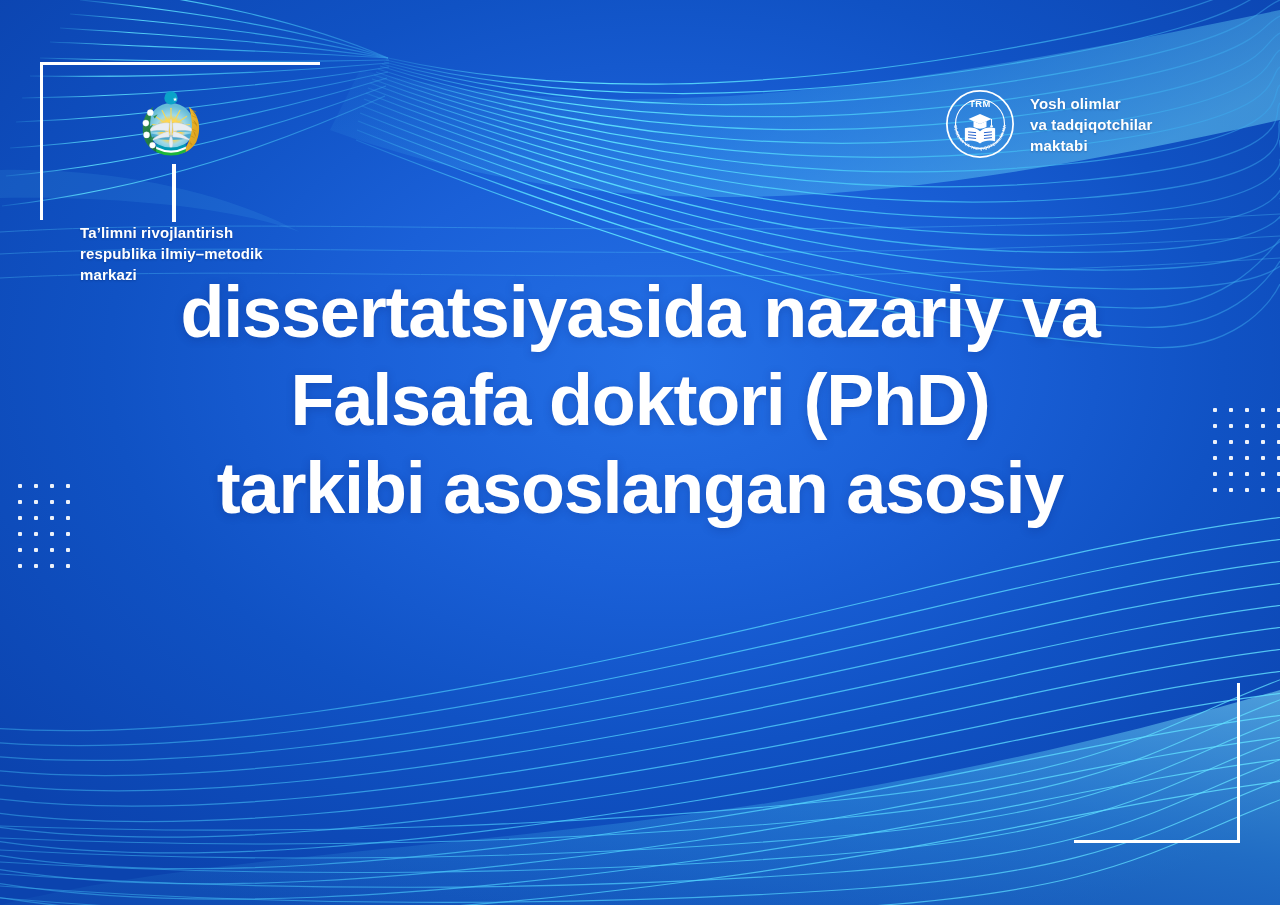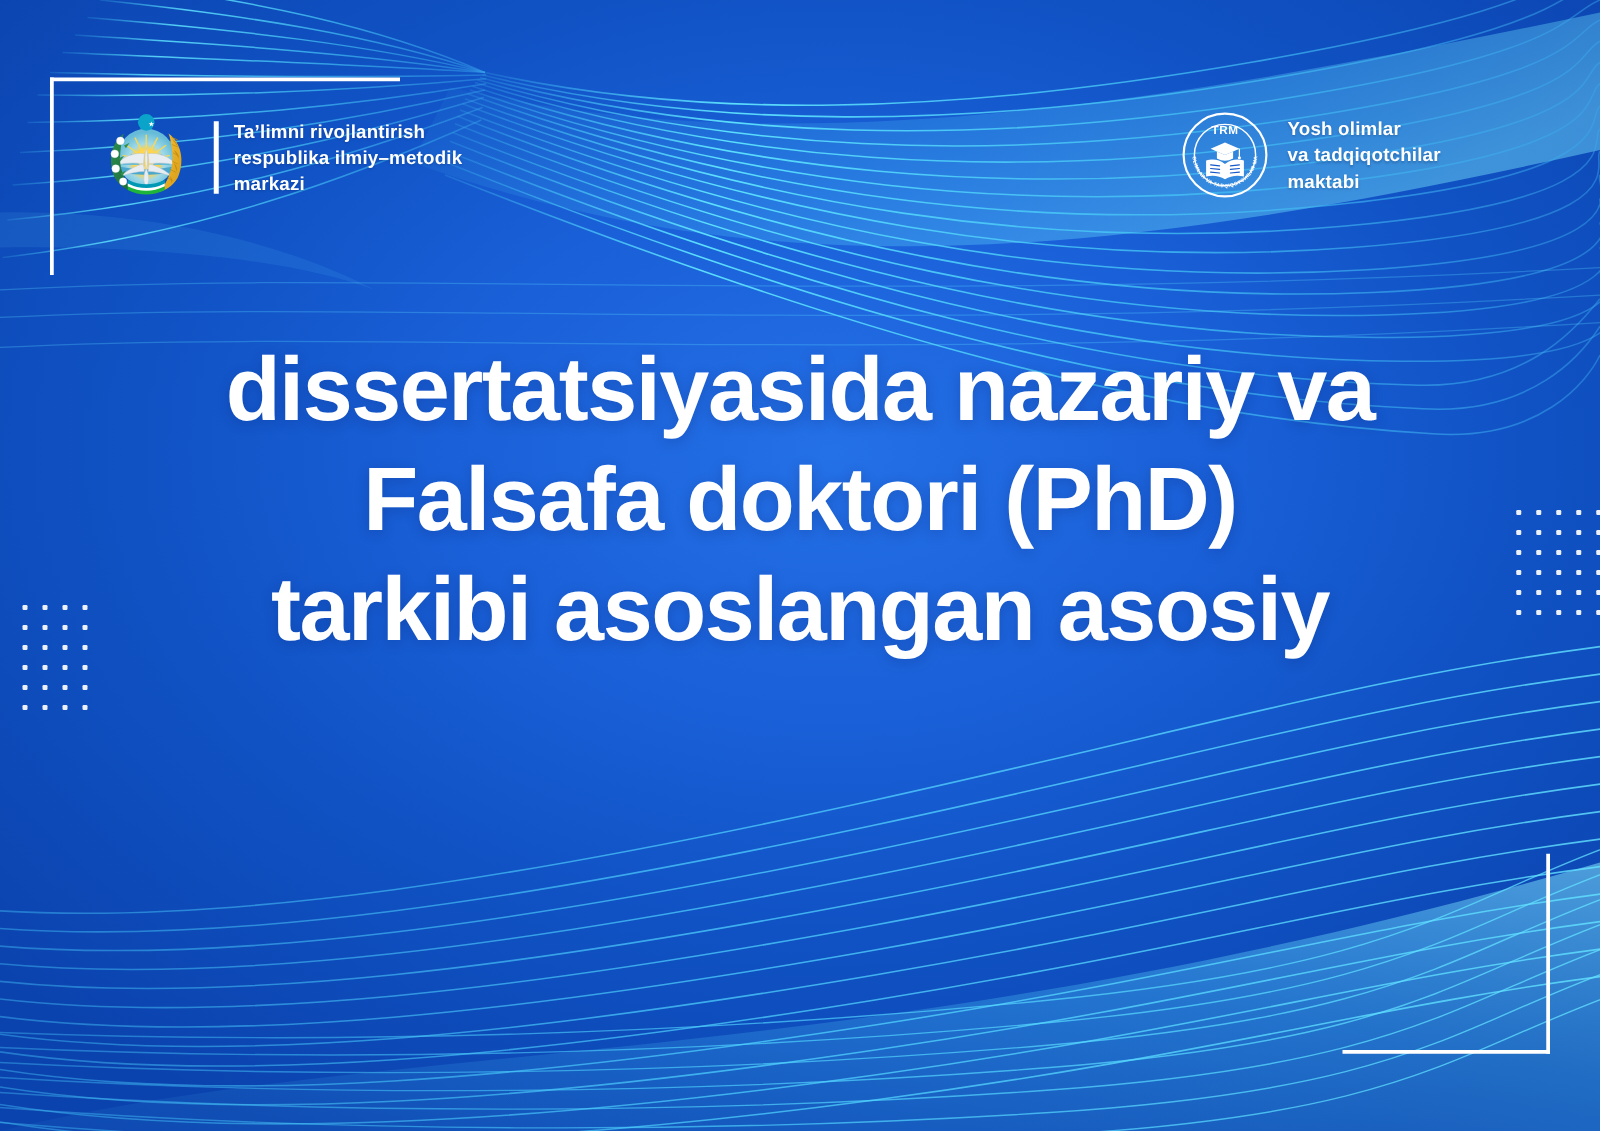--- a/index.html
+++ b/index.html
@@ -38,21 +38,21 @@
   .dots{ position:absolute; pointer-events:none; }
   .dots .dot{
     position:absolute; width:4px; height:4px;
     background:#ffffff; border-radius:1px;
   }
   .dots-left{ left:18px; top:484px; width:72px; height:96px; opacity:.92; }
   .dots-right{ left:1213px; top:408px; width:72px; height:96px; opacity:.92; }
 
   
   .hdr{ position:absolute; display:flex; align-items:center; }
-  .hdr-left{ left:80px; top:88px; }
+  .hdr-left{ left:80px; top:88px;flex-direction:column; }
   .hdr-right{ left:944px; top:88px; }
 
   .emblem-wrap{ width:74px; height:76px; flex:0 0 auto; }
   .badge-wrap{ width:72px; height:72px; flex:0 0 auto; }
 
   .divider{
     width:4px; height:58px; background:#ffffff;
     margin-left:17px; margin-right:12px; flex:0 0 auto;
   }
 

